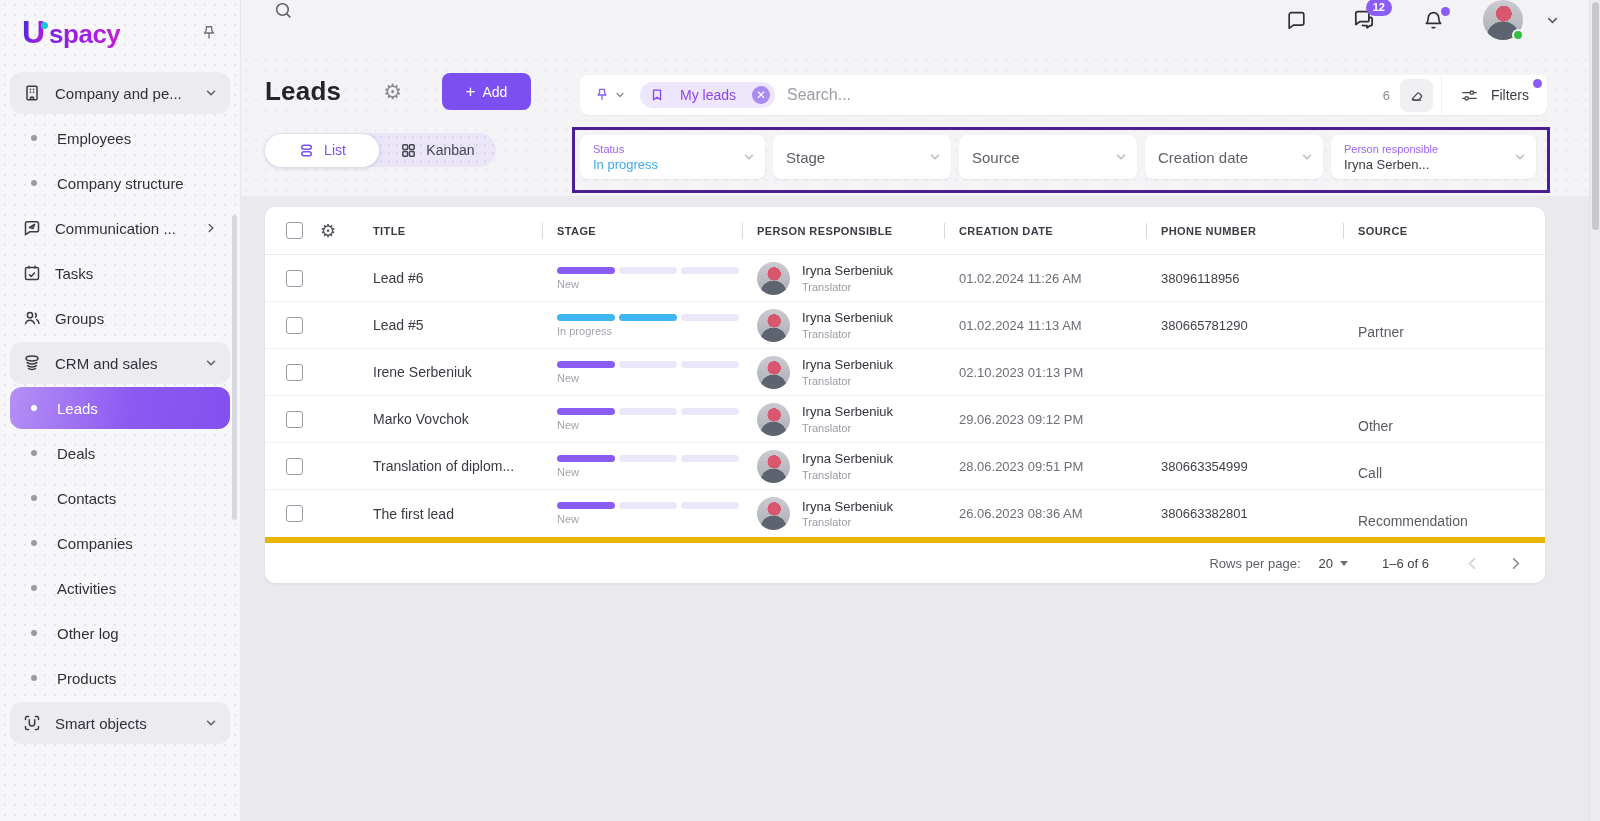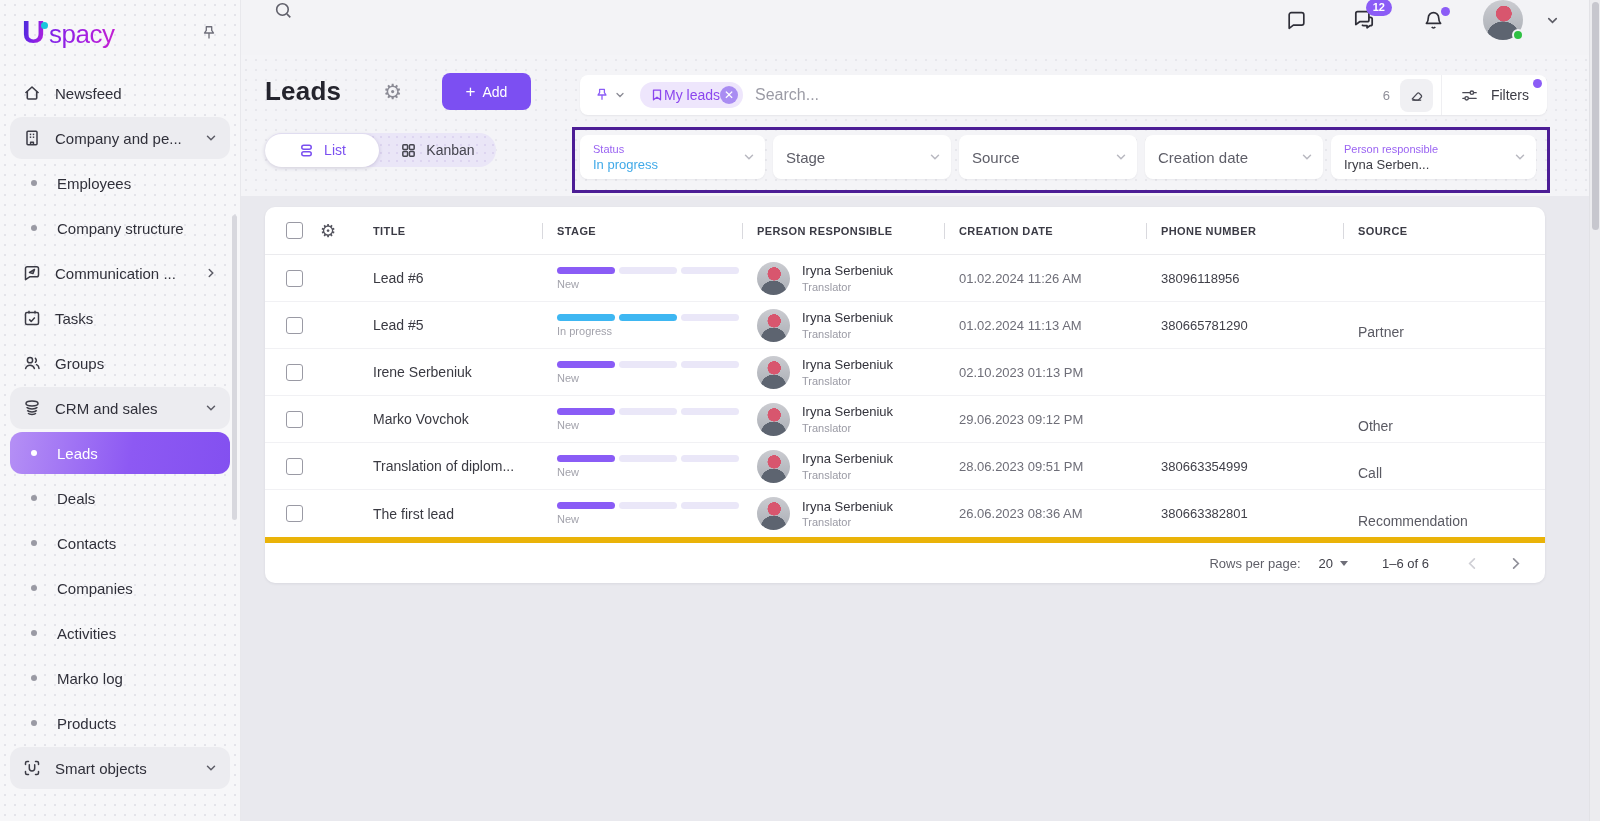--- a/index.html
+++ b/index.html
@@ -13,21 +13,21 @@
     background-image:radial-gradient(circle,#e4e4ea 1px,transparent 1.2px);
     background-size:10px 10px; border-right:1px solid #e8e8ec; z-index:5; }
   .sidebar-head { display:flex; align-items:center; justify-content:space-between;
     padding:16px 22px 10px 22px; }
   .logo { display:flex; align-items:baseline; cursor:pointer; }
   .logo-u { font-size:32px; font-weight:800; line-height:1;
     background:linear-gradient(100deg,#3d2fd6 0%,#7a22e8 45%,#b81fd8 100%);
     -webkit-background-clip:text; background-clip:text; color:transparent; position:relative; }
   .logo-dot { width:7px; height:7px; border-radius:50%; background:#19c6dc;
     display:inline-block; margin-left:-4px; margin-right:1px; transform:translateY(-14px); }
-  .logo-rest { font-size:26px; font-weight:400; letter-spacing:-0.5px;
+  .logo-rest { font-size:26px; font-weight:700; letter-spacing:-0.5px;
     background:linear-gradient(100deg,#7a22e8 0%,#a91fe0 60%,#c51fd0 100%);
     -webkit-background-clip:text; background-clip:text; color:transparent; }
   .pin-btn { color:#6f6f7a; display:flex; cursor:pointer; }
   nav { padding:12px 10px 0 10px; }
   .nav-item { display:flex; align-items:center; height:42px; margin-bottom:3px;
     padding:0 12px; border-radius:12px; color:#30303a; font-size:15px; cursor:pointer; }
   .nav-item .n-icon { width:20px; height:20px; margin-right:13px; flex:0 0 20px;
     color:#3b3b45; display:flex; align-items:center; }
   .nav-item .n-label { flex:1; white-space:nowrap; overflow:hidden; }
   .nav-item .n-chev { color:#5c5c66; display:flex; }
@@ -75,21 +75,21 @@
     display:flex; align-items:center; justify-content:center; gap:7px;
     font-family:"Liberation Sans",sans-serif; }
   .add-plus { font-size:17px; font-weight:400; line-height:1; }
 
   
   .searchbar { position:absolute; left:339px; top:20px; width:967px; height:40px;
     background:#ffffff; border-radius:8px; box-shadow:0 1px 2px rgba(20,20,40,0.06);
     display:flex; align-items:center; }
   .sb-pin { display:flex; align-items:center; gap:4px; padding:0 10px 0 14px;
     color:#5f5f6a; cursor:pointer; }
-  .sb-chip { display:flex; align-items:center; gap:0; background:#eee6fc;
+  .sb-chip { display:flex; align-items:center; gap:16px; background:#eee6fc;
     border-radius:15px; padding:4px 5px 4px 10px; margin-left:4px; cursor:pointer; }
   .sb-chip .chip-label { color:#8b46ee; font-size:14px; }
   .sb-chip .chip-bm { color:#8b46ee; display:flex; }
   .chip-x { width:18px; height:18px; border-radius:50%; background:#a98cf2; color:#fff;
     font-size:12px; display:flex; align-items:center; justify-content:center; cursor:pointer; }
   .sb-input { flex:1; border:none; outline:none; font-size:16px; color:#3a3a42;
     padding:0 12px; background:transparent; font-family:"Liberation Sans",sans-serif; }
   .sb-input::placeholder { color:#9b9ba5; }
   .sb-count { color:#8f8f99; font-size:13px; margin-right:10px; }
   .sb-eraser { width:33px; height:33px; border-radius:8px; background:#f0f0f3;
@@ -193,29 +193,20 @@
           <span class="logo-rest">spacy</span>
       </div>
       <span class="pin-btn">
         <svg width="18" height="18" viewBox="0 0 20 20" fill="none" stroke="currentColor" stroke-width="1.5" stroke-linejoin="round">
             <path d="M7 3h6v4l2 3H5l2-3z"></path>
             <line x1="10" y1="10" x2="10" y2="16"></line>
           </svg>
       </span>
     </div>
     <nav id="sidebar-nav">
-        <div class="nav-item">
-          <span class="n-icon">
-            <svg width="20" height="20" viewBox="0 0 20 20" fill="none" stroke="currentColor" stroke-width="1.6" stroke-linejoin="round">
-              <path d="M3.5 10 10 4l6.5 6"></path>
-              <path d="M5.3 8.6V15a1 1 0 0 0 1 1h7.4a1 1 0 0 0 1-1V8.6"></path>
-            </svg>
-          </span>
-          <span class="n-label">Newsfeed</span>
-        </div>
         <div class="nav-item group-bg">
           <span class="n-icon">
             <svg width="20" height="20" viewBox="0 0 20 20" fill="none" stroke="currentColor" stroke-width="1.5" stroke-linejoin="round">
               <rect x="5" y="3.2" width="10" height="13.6" rx="1"></rect>
               <line x1="7.8" y1="6.4" x2="9.2" y2="6.4"></line>
               <line x1="10.8" y1="6.4" x2="12.2" y2="6.4"></line>
               <line x1="7.8" y1="9.2" x2="9.2" y2="9.2"></line>
               <line x1="10.8" y1="9.2" x2="12.2" y2="9.2"></line>
               <path d="M8.6 16.8v-2.6h2.8v2.6"></path>
             </svg>
@@ -302,21 +293,21 @@
         <div class="nav-item sub">
           <span class="bullet"></span>
           <span class="n-label">Companies</span>
         </div>
         <div class="nav-item sub">
           <span class="bullet"></span>
           <span class="n-label">Activities</span>
         </div>
         <div class="nav-item sub">
           <span class="bullet"></span>
-          <span class="n-label">Marko log</span>
+          <span class="n-label">Other log</span>
         </div>
         <div class="nav-item sub">
           <span class="bullet"></span>
           <span class="n-label">Products</span>
         </div>
         <div class="nav-item group-bg">
           <span class="n-icon">
             <svg width="20" height="20" viewBox="0 0 20 20" fill="none" stroke="currentColor" stroke-width="1.5" stroke-linecap="round">
               <path d="M3.5 6.5v-1.5a1.5 1.5 0 0 1 1.5-1.5h1.5"></path>
               <path d="M13.5 3.5h1.5a1.5 1.5 0 0 1 1.5 1.5v1.5"></path>

